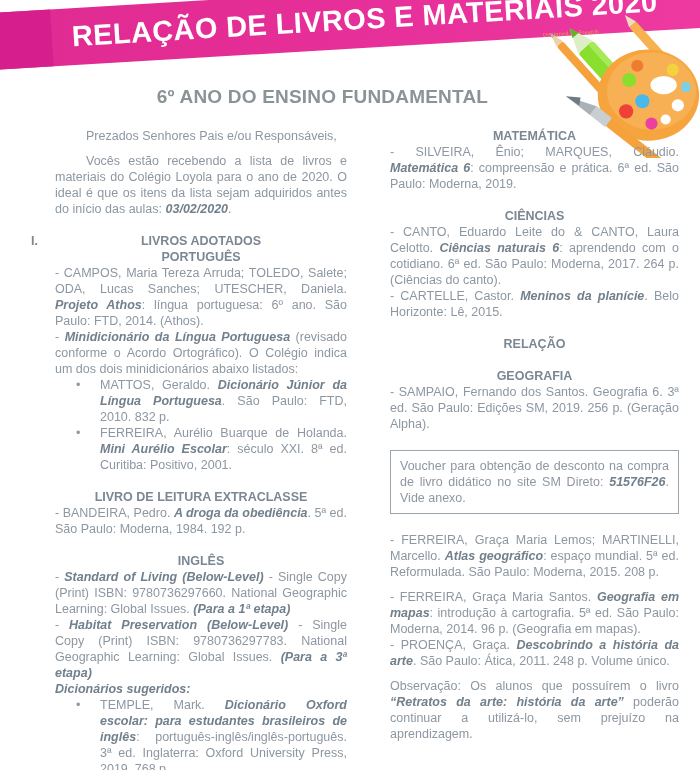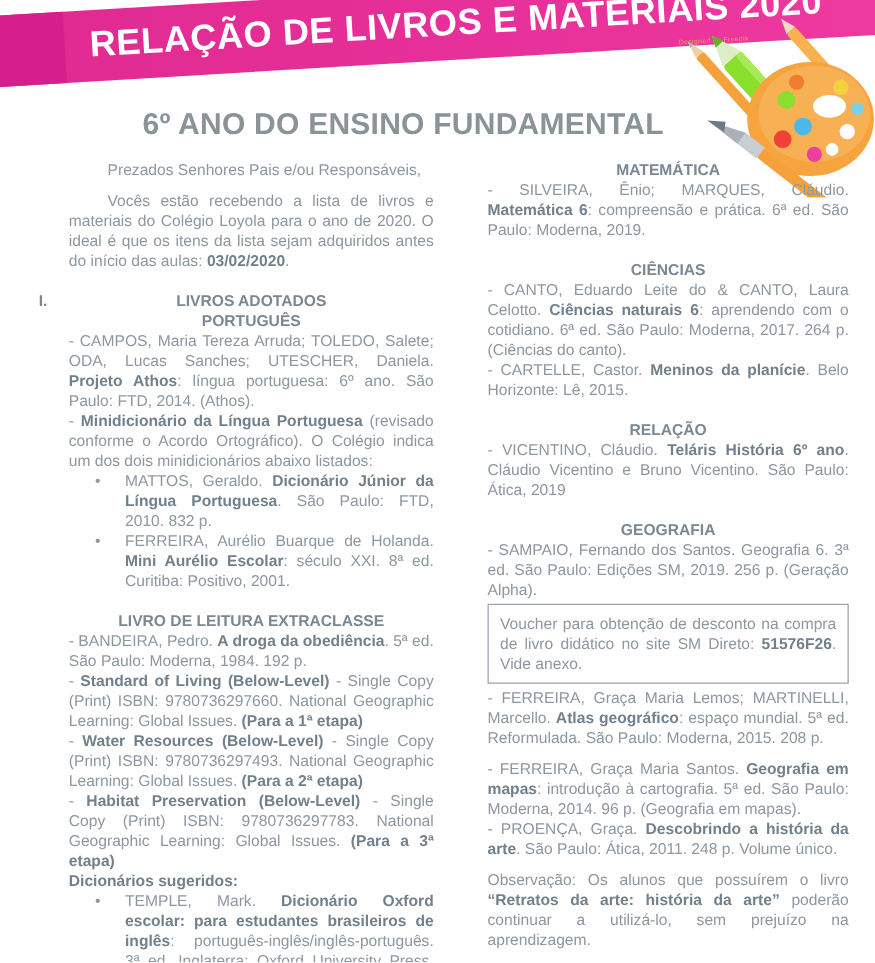--- a/index.html
+++ b/index.html
@@ -26,40 +26,40 @@
   }
   .credit {
     position: absolute; left: 543px; top: 30px; font-size: 5.5px;
     color: #e8a24b; transform: rotate(-3.4deg); letter-spacing: 0.3px;
   }
   
   .art { position: absolute; right: -4px; top: 6px; width: 178px; height: 152px; }
   
   .page-title {
     position: absolute; top: 86px; left: 0; width: 645px; text-align: center;
-    color: #8a9497; font-weight: bold; font-size: 24px; letter-spacing: 0.2px;
+    color: #8a9497; font-weight: bold; font-size: 19px; letter-spacing: 0.2px;
   }
   
   .col {
     position: absolute; top: 128px; font-size: 12.5px; line-height: 16px;
     color: #8d97a1; text-align: justify;
   }
   .col-left  { left: 55px;  width: 292px; }
   .col-right { left: 390px; width: 289px; }
-  .b { font-weight: bold; color: #72808c; }
+  .b { font-weight: bold; color: #72808c; font-style: italic; }
   .u { }
   .blk { position: relative; }
   .heading { font-weight: bold; color: #7b8792; text-align: center; }
   .heading.mt { margin-top: 16px; }
   .heading .marker { position: absolute; left: -24px; }
   .para { text-indent: 31px; margin-bottom: 9px; }
   .bullet { padding-left: 45px; }
   .bullet .marker { position: absolute; left: 21px; }
   .gap { margin-top: 9px; }
-  .box { border: 1px solid #9aa5ae; padding: 7px 9px; margin: 3px 0; }
+  .box { border: 1px solid #9aa5ae; padding: 7px 9px; margin: 18px 0; }
 </style>
 </head>
 <body>
 
 <div class="page">
 
   <div class="banner">
     <div class="banner-end"></div>
     <div class="banner-text">RELAÇÃO DE LIVROS E MATERIAIS 2020</div>
   </div>
@@ -115,34 +115,33 @@
       <div class="blk para"><span>Prezados Senhores Pais e/ou Responsáveis,</span></div>
       <div class="blk para"><span>Vocês estão recebendo a lista de livros e materiais do Colégio Loyola para o ano de 2020. O ideal é que os itens da lista sejam adquiridos antes do início das aulas: </span><span class="b">03/02/2020</span><span>.</span></div>
       <div class="blk heading mt"><span class="marker">I.</span><span>LIVROS ADOTADOS</span></div>
       <div class="blk heading"><span>PORTUGUÊS</span></div>
       <div class="blk entry"><span>- CAMPOS, Maria Tereza Arruda; TOLEDO, Salete; ODA, Lucas Sanches; UTESCHER, Daniela. </span><span class="b">Projeto Athos</span><span>: língua portuguesa: 6º ano. São Paulo: FTD, 2014. (Athos).</span></div>
       <div class="blk entry"><span>- </span><span class="b">Minidicionário da Língua Portuguesa</span><span> (revisado conforme o Acordo Ortográfico). O Colégio indica um dos dois minidicionários abaixo listados:</span></div>
       <div class="blk bullet"><span class="marker">•</span><span>MATTOS, Geraldo. </span><span class="b">Dicionário Júnior da Língua Portuguesa</span><span>. São Paulo: FTD, 2010. 832 p.</span></div>
       <div class="blk bullet"><span class="marker">•</span><span>FERREIRA, Aurélio Buarque de Holanda. </span><span class="b">Mini Aurélio Escolar</span><span>: século XXI. 8ª ed. Curitiba: Positivo, 2001.</span></div>
       <div class="blk heading mt"><span>LIVRO DE LEITURA EXTRACLASSE</span></div>
       <div class="blk entry"><span>- BANDEIRA, Pedro. </span><span class="b">A droga da obediência</span><span>. 5ª ed. São Paulo: Moderna, 1984. 192 p.</span></div>
+      <div class="blk heading mt"><span>INGLÊS</span></div>
       <div class="blk entry"><span>- </span><span class="b">Standard of Living (Below-Level)</span><span> - Single Copy (Print) ISBN: 9780736297660. National Geographic Learning: Global Issues. </span><span class="b">(Para a 1ª etapa)</span></div>
-      <div class="blk entry"><span>- </span><span class="b">Water Resources (Below-Level)</span><span> - Single Copy (Print) ISBN: 9780736297493. National Geographic Learning: Global Issues. </span><span class="b">(Para a 2ª etapa)</span></div>
       <div class="blk entry"><span>- </span><span class="b">Habitat Preservation (Below-Level)</span><span> - Single Copy (Print) ISBN: 9780736297783. National Geographic Learning: Global Issues. </span><span class="b">(Para a 3ª etapa)</span></div>
       <div class="blk entry"><span class="b">Dicionários sugeridos:</span></div>
       <div class="blk bullet"><span class="marker">•</span><span>TEMPLE, Mark. </span><span class="b">Dicionário Oxford escolar: para estudantes brasileiros de inglês</span><span>: português-inglês/inglês-português. 3ª ed. Inglaterra: Oxford University Press, 2019. 768 p.</span></div>
     </div>
   <div class="col col-right">
       <div class="blk heading"><span>MATEMÁTICA</span></div>
       <div class="blk entry"><span>- SILVEIRA, Ênio; MARQUES, Cláudio. </span><span class="b">Matemática 6</span><span>: compreensão e prática. 6ª ed. São Paulo: Moderna, 2019.</span></div>
       <div class="blk heading mt"><span>CIÊNCIAS</span></div>
       <div class="blk entry"><span>- CANTO, Eduardo Leite do &amp; CANTO, Laura Celotto. </span><span class="b">Ciências naturais 6</span><span>: aprendendo com o cotidiano. </span><span class="u">6ª ed</span><span>. São Paulo: Moderna, </span><span class="u">2017</span><span>. 264 p. (Ciências do canto).</span></div>
       <div class="blk entry"><span>- CARTELLE, Castor. </span><span class="b">Meninos da planície</span><span>. Belo Horizonte: Lê, 2015.</span></div>
       <div class="blk heading mt"><span>RELAÇÃO</span></div>
-      <div class="blk entry"><span>- VICENTINO, Cláudio. </span><span class="b">Teláris História 6º ano</span><span>. Cláudio Vicentino e Bruno Vicentino. São Paulo: Ática, 2019</span></div>
       <div class="blk heading mt"><span>GEOGRAFIA</span></div>
       <div class="blk entry"><span>- SAMPAIO, Fernando dos Santos. Geografia 6. 3ª ed. São Paulo: Edições SM, 2019. 256 p. (Geração Alpha).</span></div>
       <div class="blk box"><span>Voucher para obtenção de desconto na compra de livro didático no site SM Direto: </span><span class="b">51576F26</span><span>. Vide anexo.</span></div>
       <div class="blk entry"><span>- FERREIRA, Graça Maria Lemos; MARTINELLI, Marcello. </span><span class="b">Atlas geográfico</span><span>: espaço mundial. 5ª ed. Reformulada. São Paulo: Moderna, 2015. 208 p.</span></div>
       <div class="blk entry gap"><span>- FERREIRA, Graça Maria Santos. </span><span class="b">Geografia em mapas</span><span>: introdução à cartografia. 5ª ed. São Paulo: Moderna, 2014. 96 p. (Geografia em mapas).</span></div>
       <div class="blk entry"><span>- PROENÇA, Graça. </span><span class="b">Descobrindo a história da arte</span><span>. São Paulo: Ática, 2011. 248 p. Volume único.</span></div>
       <div class="blk entry gap"><span>Observação: Os alunos que possuírem o livro </span><span class="b">“Retratos da arte: história da arte”</span><span> poderão continuar a utilizá-lo, sem prejuízo na aprendizagem.</span></div>
     </div>
 
 </div>

